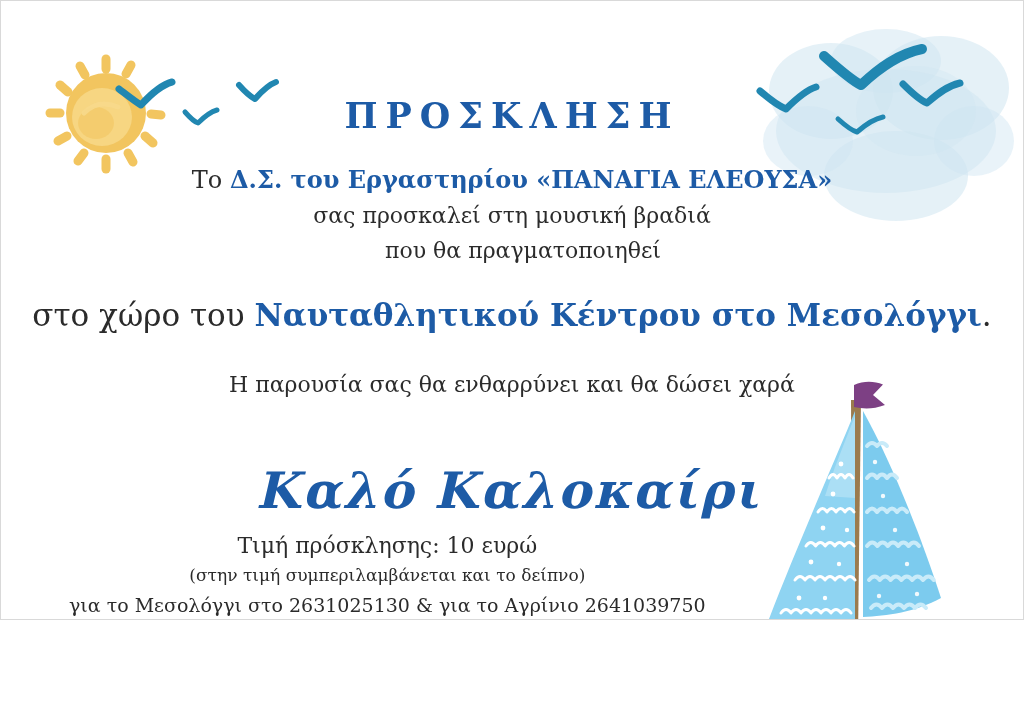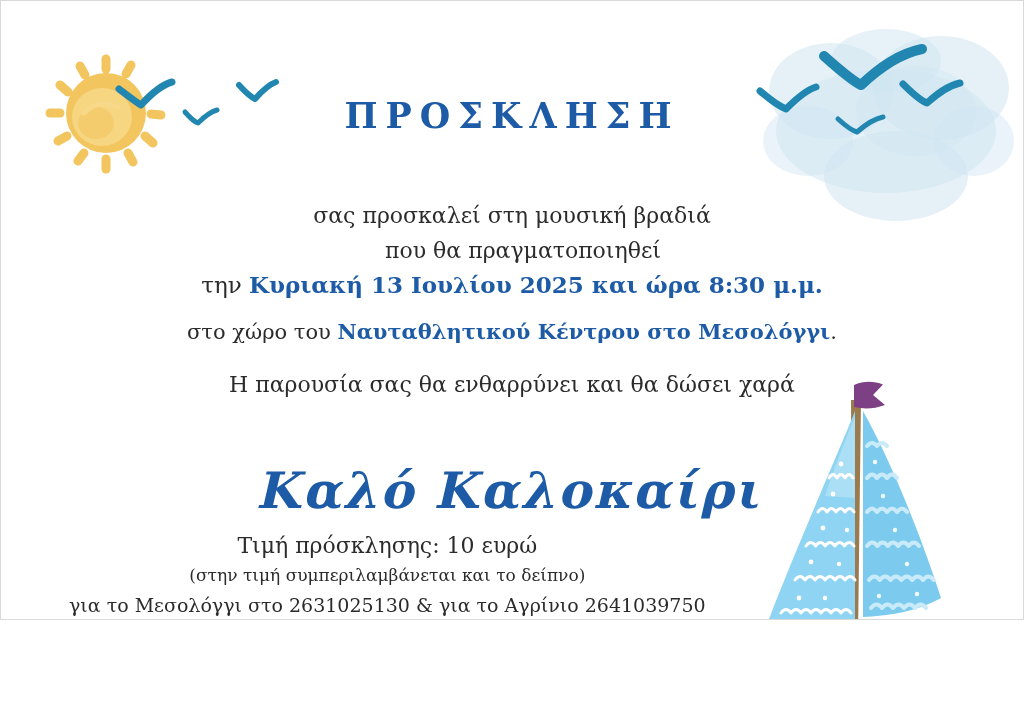--- a/index.html
+++ b/index.html
@@ -41,21 +41,21 @@
     top:94px;
     font-size:35px;
     font-weight:bold;
     letter-spacing:8px;
     color:var(--accent-blue);
   }
   .host{top:164px;font-size:24px;}
   .body1{top:202px;font-size:22px;}
   .body2{top:237px;font-size:22px;padding-left:22px;}
   .datetime{top:270px;font-size:23px;}
-  .venue{top:318px;font-size:21px;}
+  .venue{top:296px;font-size:31px;}
   .msg1{top:371px;font-size:22px;}
   .msg2{top:405px;font-size:22px;}
   .em{color:var(--accent-blue);font-weight:bold;}
   .greeting{
     top:460px;
     font-size:50px;
     font-style:italic;
     font-weight:bold;
     letter-spacing:2px;
     color:var(--accent-blue);
@@ -186,25 +186,25 @@
         <circle cx="306" cy="218" r="2.2"></circle>
           <circle cx="268" cy="220" r="2.2"></circle>
       </g>
     </g>
 
     <path d="M243,31 L243,9 C253,4.5 263,5 272,8.5 L262,19 L274,29 C262,33.5 252,33 243,31 Z" style="fill:var(--flag-purple);"></path>
   </svg>
 
   <div class="line title">ΠΡΟΣΚΛΗΣΗ</div>
 
+  <div class="line host"><span>Το </span><span class="em">Δ.Σ. του Εργαστηρίου «ΠΑΝΑΓΙΑ ΕΛΕΟΥΣΑ»</span></div>
 
   <div class="line body1">σας προσκαλεί στη μουσική βραδιά</div>
   <div class="line body2">που θα πραγματοποιηθεί</div>
 
-  <div class="line datetime"><span>την </span><span class="em">Κυριακή 13 Ιουλίου 2025 και ώρα 8:30 μ.μ.</span></div>
 
   <div class="line venue"><span>στο χώρο του </span><span class="em">Ναυταθλητικού Κέντρου στο Μεσολόγγι</span><span>.</span></div>
 
   <div class="line msg1">Η παρουσία σας θα ενθαρρύνει και θα δώσει χαρά</div>
 
   <div class="line greeting">Καλό Καλοκαίρι</div>
 
   <div class="footer">
     <div class="price">Τιμή πρόσκλησης: 10 ευρώ</div>
     <div class="note">(στην τιμή συμπεριλαμβάνεται και το δείπνο)</div>

